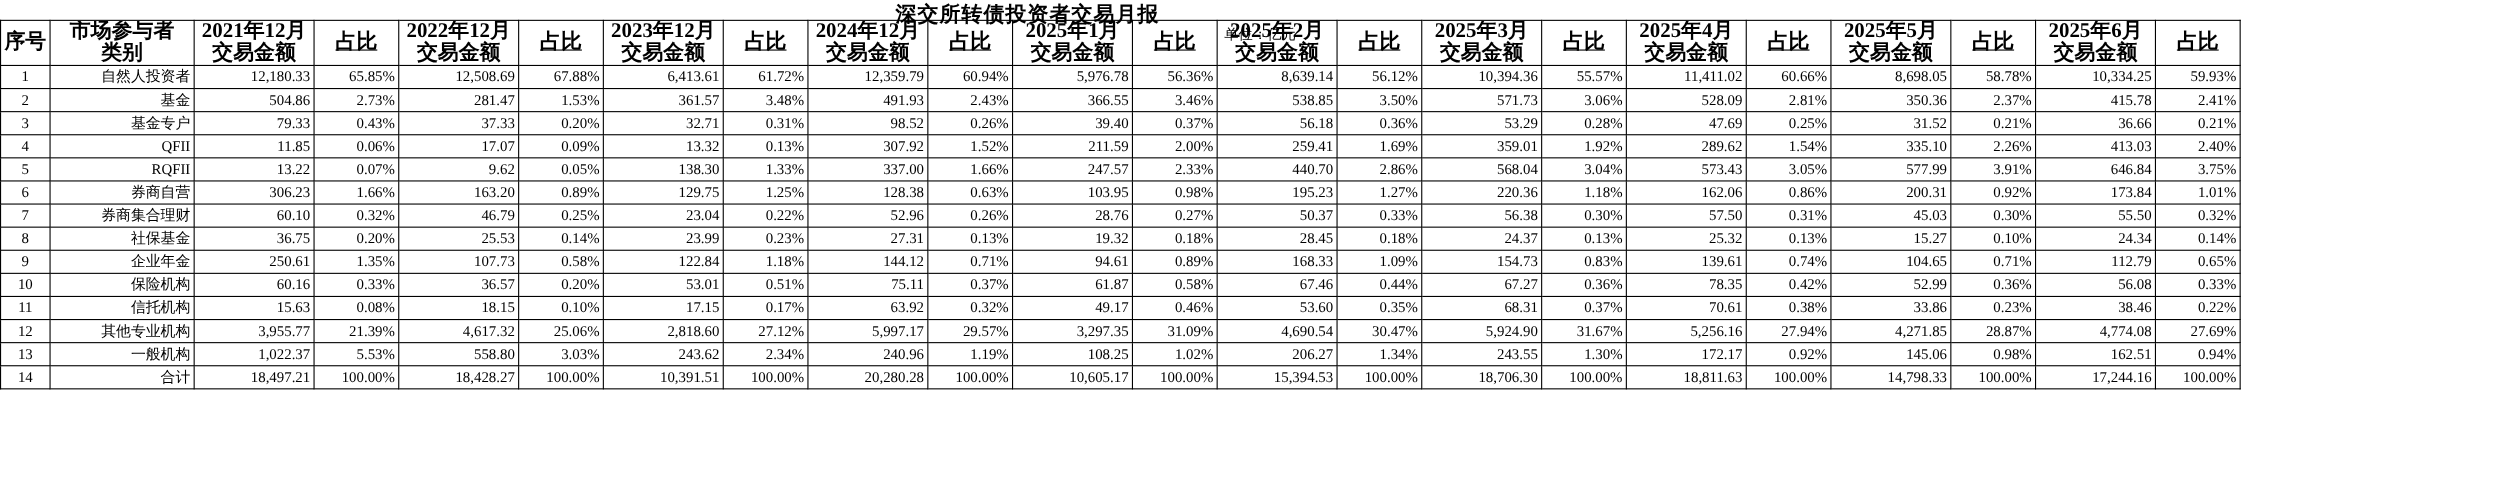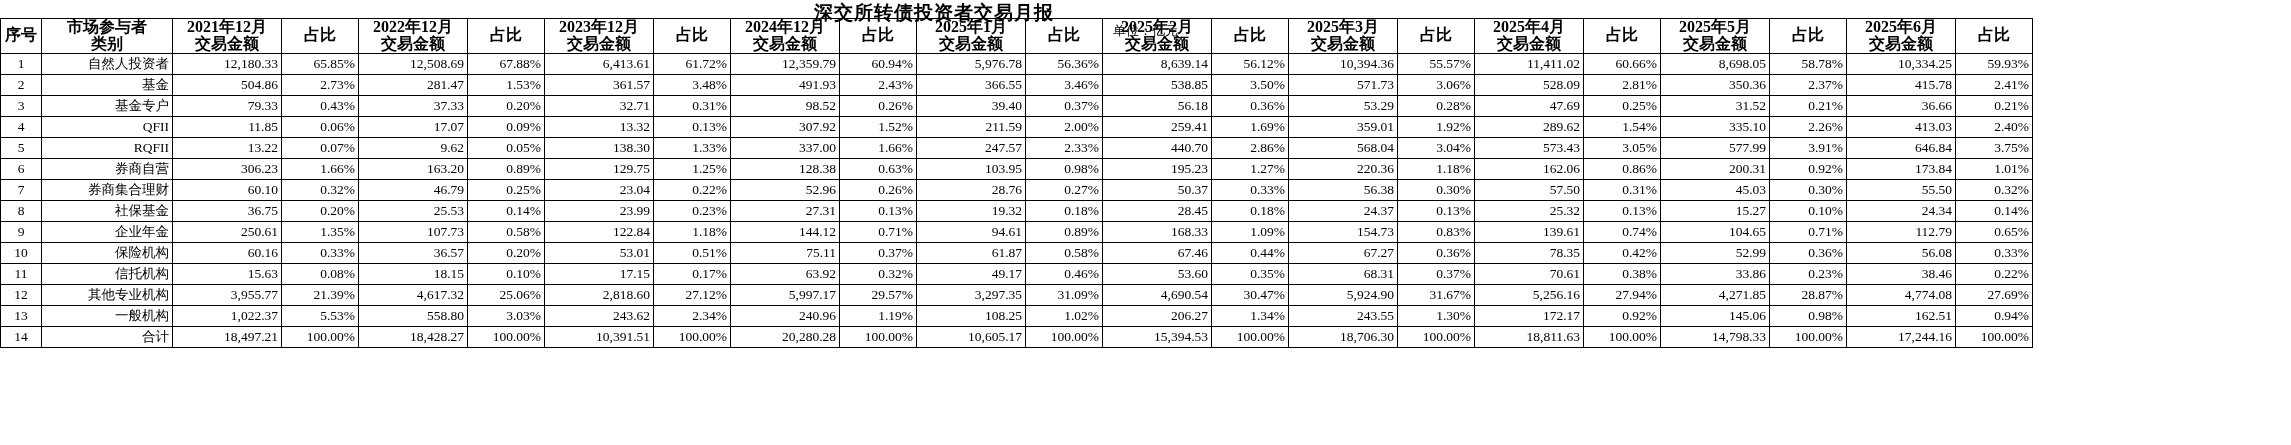--- a/index.html
+++ b/index.html
@@ -52,28 +52,28 @@
     border: 1px solid #000000;
     padding: 0 3px;
     line-height: 1.05;
     vertical-align: middle;
     white-space: nowrap;
     overflow: hidden;
   }
   th.hdr {
     font-weight: bold;
     text-align: center;
-    font-size: 16px;
+    font-size: 19px;
     padding: 1px 2px;
     line-height: 1.12;
   }
   th.hdr-seq { width: 34px; }
   th.hdr-cat { width: 124px; }
   th.hdr-amt { width: 102px; margin-left: 24px; }
-  th.hdr-pct { width: 70px; }
+  th.hdr-pct { width: 70px; text-decoration: underline; }
 
   td.seq { text-align: center; width: 34px; }
   td.cat { text-align: right; width: 124px; }
   td.amt { text-align: right; width: 102px; padding-right: 5px; }
   td.pct { text-align: right; width: 70px; padding-right: 5px; }
 
   tr.data-row { height: 21px; }
   tr.total-row td { }
   .two-line { display: block; }
 </style>

